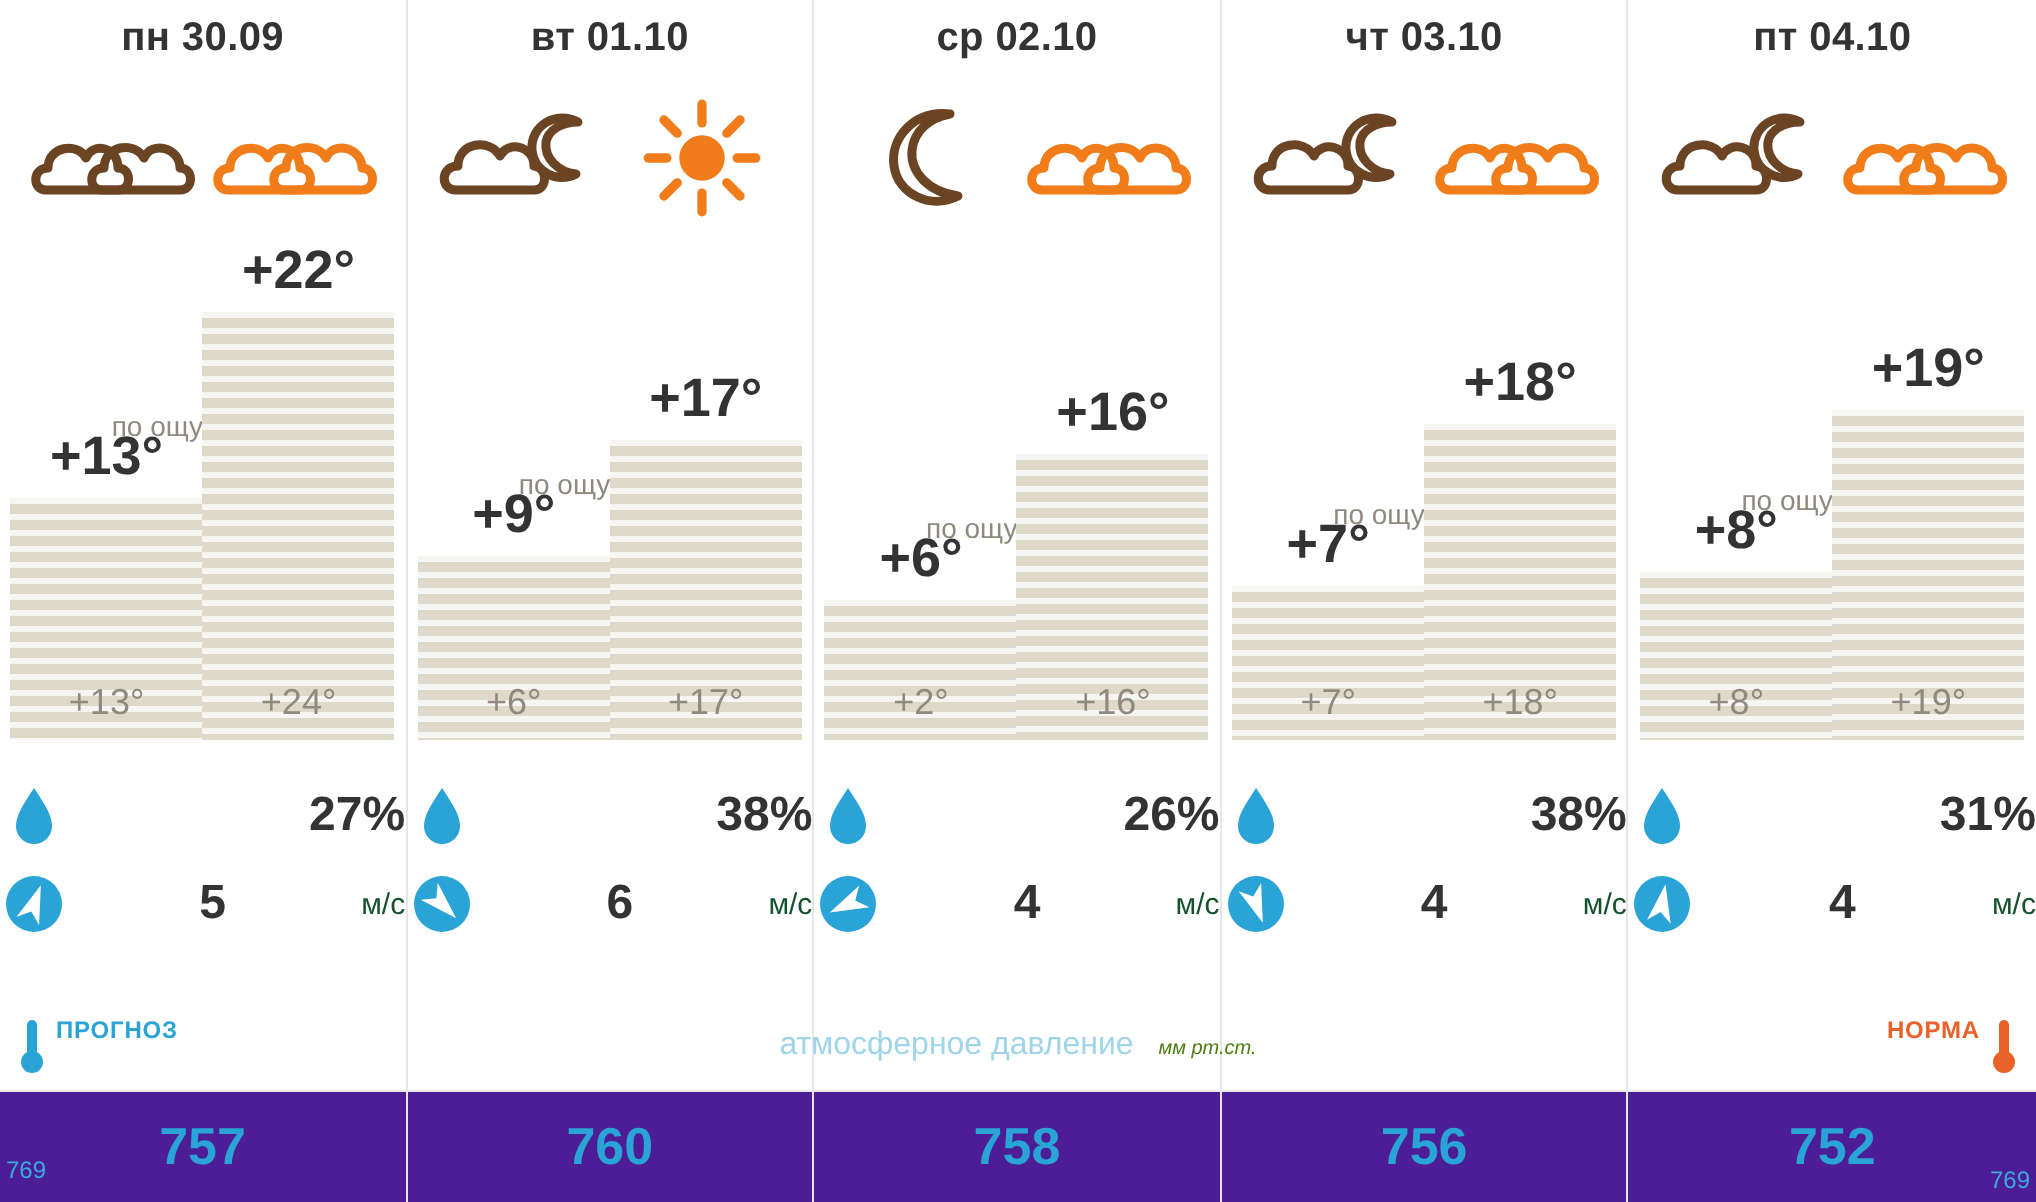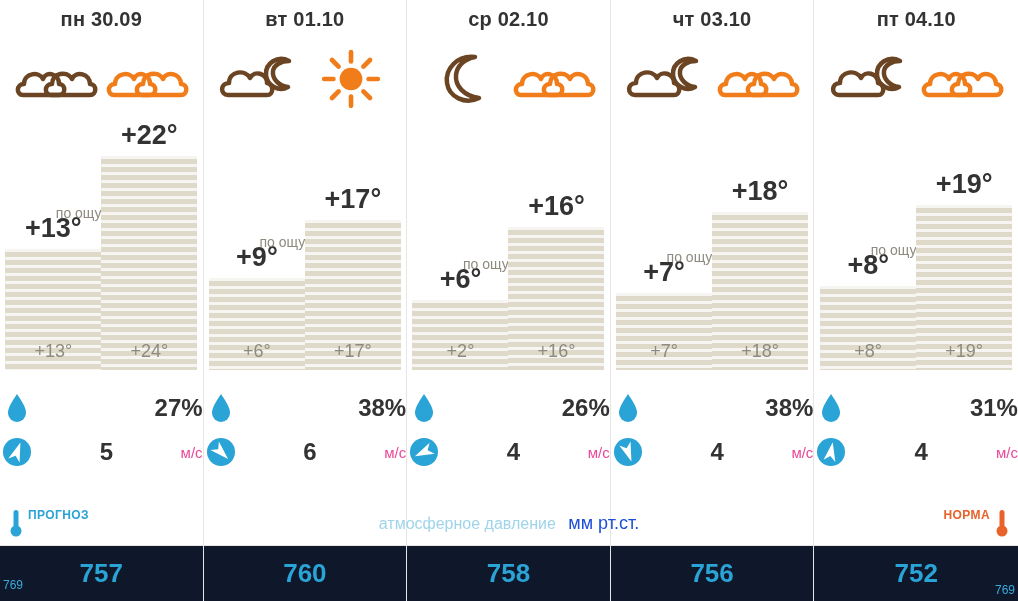--- a/index.html
+++ b/index.html
@@ -148,61 +148,62 @@
     align-items: center;
     justify-content: center;
   }
   .metric-val {
     font-size: 24px;
     font-weight: bold;
     color: #333333;
   }
   .metric-unit {
     font-size: 15px;
-    color: #ec4899;
+    color: #14532d;
     margin-left: 2px;
   }
 
   .pressure-caption-bar {
     position: absolute;
     left: 0;
     top: 503px;
     width: 1018px;
     height: 40px;
     display: flex;
     align-items: center;
     justify-content: center;
     pointer-events: none;
   }
   .pressure-caption {
     font-size: 16px;
     color: #9fd4ea;
   }
   .pressure-caption .unit {
-    font-size: 18px;
-    color: #1d4ed8;
+    font-size: 10px;
+    color: #4d7c0f;
     margin-left: 8px;
+    font-style: italic;
   }
 
   .pressure-row {
     display: flex;
     height: 56px;
     border-top: 1px solid #e6e6e6;
   }
   .pressure-cell {
     width: 203.6px;
     box-sizing: border-box;
     border-right: 1px solid #e6e6e6;
     display: flex;
     align-items: center;
     justify-content: center;
     font-size: 26px;
     font-weight: bold;
     color: #2aa3d6;
-    background: #0f172a;
+    background: #4c1d95;
   }
   .pressure-cell:last-child { border-right: none; }
 
   
   .badge {
     position: absolute;
     display: flex;
     align-items: flex-start;
     gap: 4px;
   }

